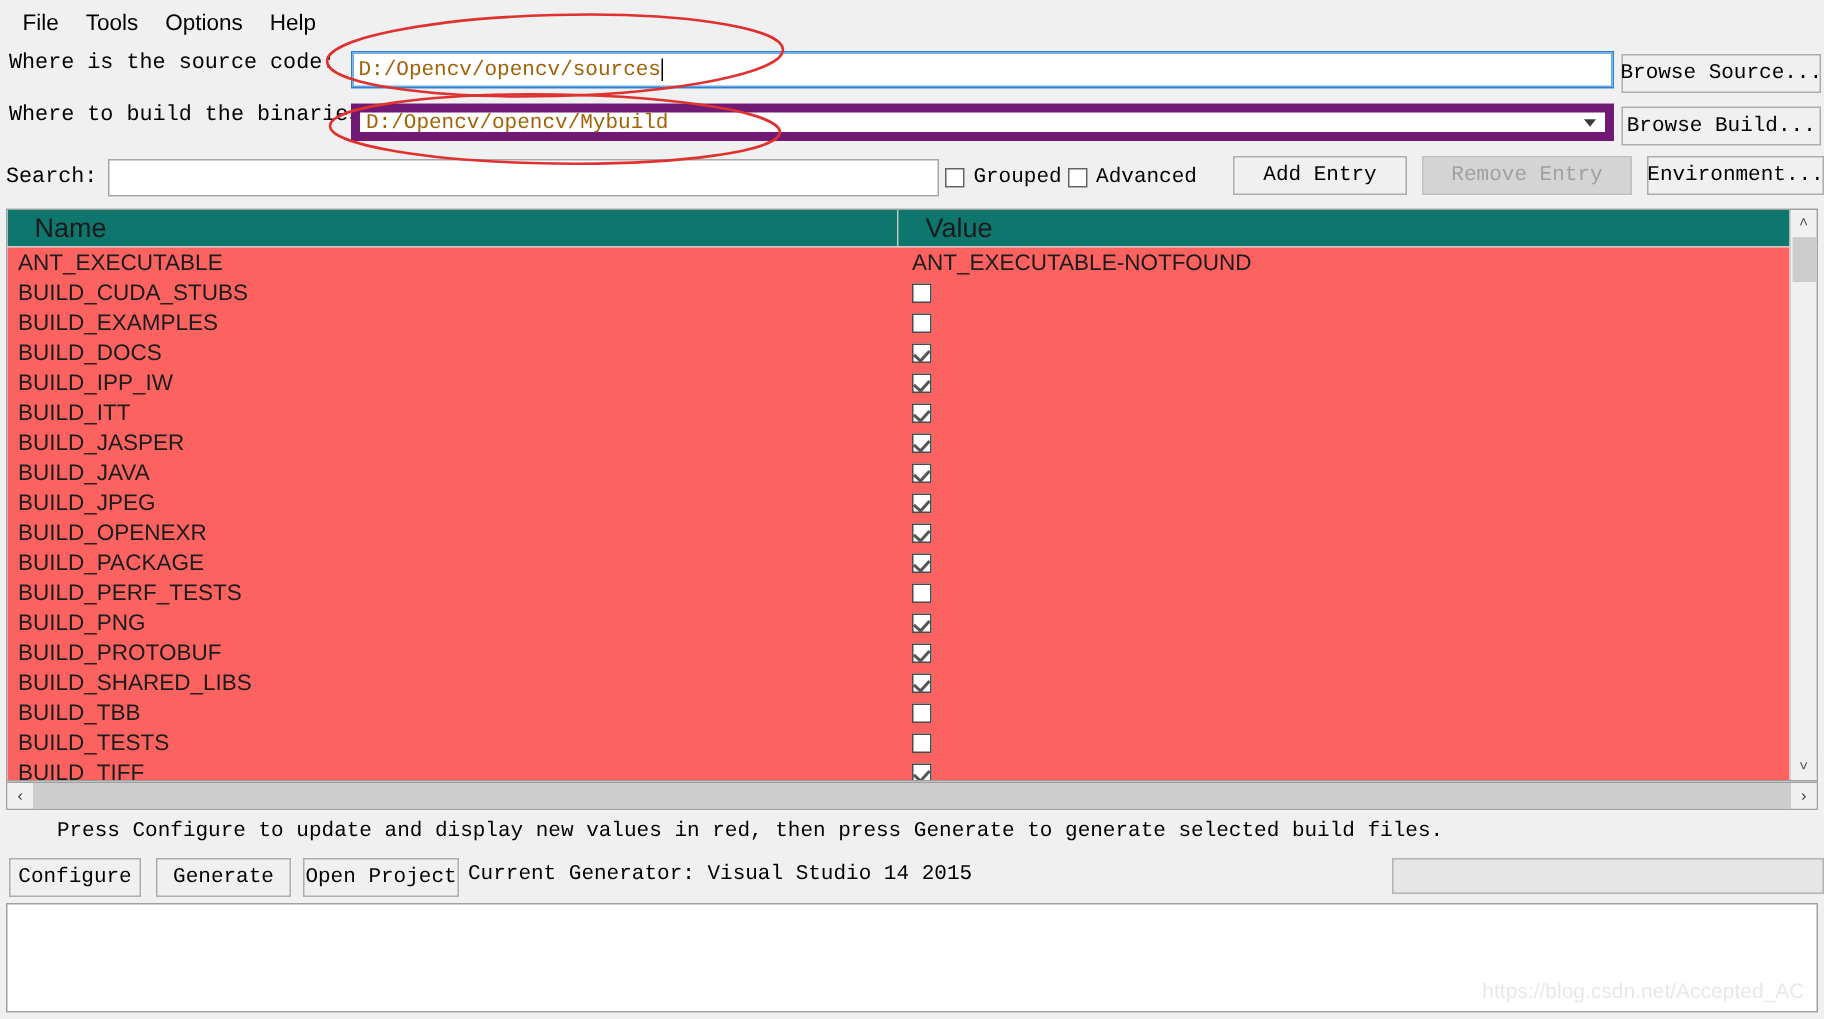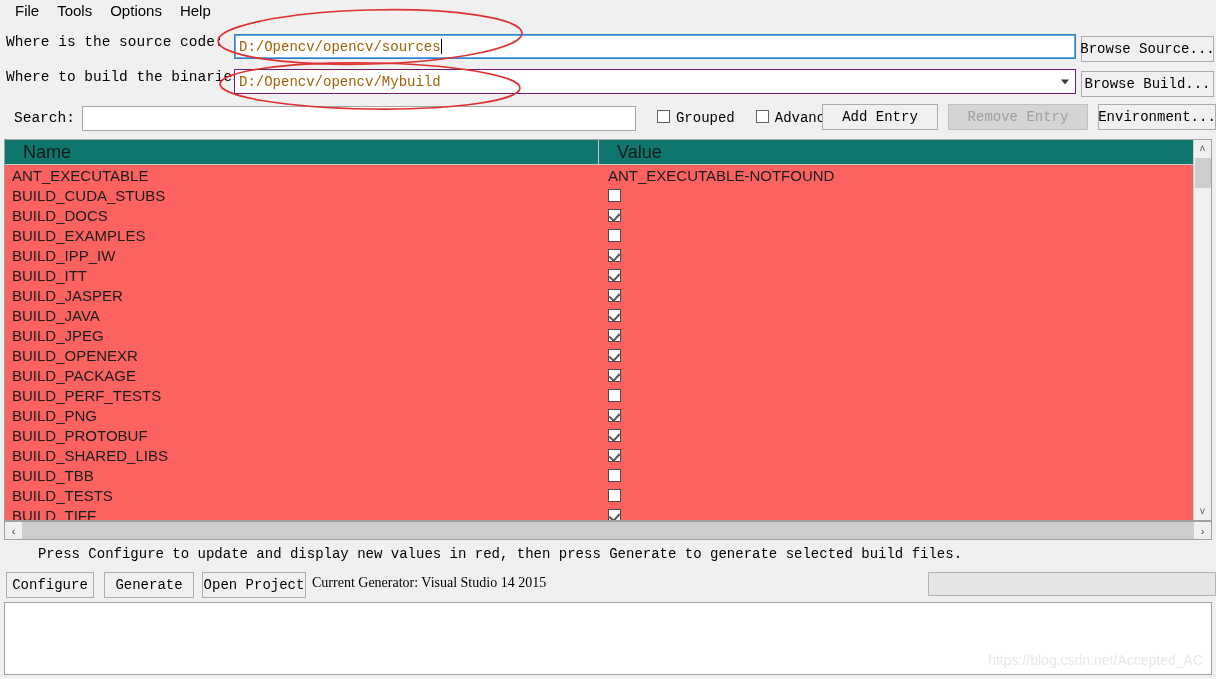--- a/index.html
+++ b/index.html
@@ -21,21 +21,21 @@
     background: #f0f0f0;
   }
 
   
   .menubar {
     position: absolute;
     left: 0; top: 0;
     width: 1216px; height: 26px;
     background: #f0f0f0;
     display: flex;
-    align-items: flex-start;
+    align-items: flex-end;
     padding-left: 6px;
     box-sizing: border-box;
   }
   .menu-item {
     font-family: "Liberation Sans", sans-serif;
     font-size: 15px;
     color: #000;
     padding: 2px 9px;
     cursor: default;
   }
@@ -69,21 +69,21 @@
     display: flex;
     align-items: center;
     position: relative;
   }
   .path-input.focused {
     border: 1px solid #2f7fd1;
     outline: 1px solid #6ba9e0;
     outline-offset: -2px;
   }
   .path-input.combo {
-    border: 1px solid #701a75;
+    border: 6px solid #701a75;
     background: #ffffff;
   }
   .caret {
     display: inline-block;
     width: 1px;
     height: 15px;
     background: #000;
     margin-left: 0px;
   }
   .combo-arrow {
@@ -127,38 +127,38 @@
     position: absolute;
     left: 0; top: 104px;
     width: 1216px; height: 28px;
     display: flex;
     align-items: center;
   }
   .search-label {
     font-family: "Liberation Mono", monospace;
     font-size: 14.5px;
     color: #000;
-    padding-left: 14px;
+    padding-left: 4px;
     margin-right: 7px;
   }
   .search-input {
     width: 554px;
     height: 25px;
     box-sizing: border-box;
     background: #ffffff;
     border: 1px solid #a6a6a6;
     font-family: "Liberation Mono", monospace;
     font-size: 14px;
     padding: 2px 4px;
     color: #000;
   }
   .cbwrap {
     display: flex;
-    align-items: flex-start;
-    margin-left: 21px;
+    align-items: center;
+    margin-left: 4px;
     font-family: "Liberation Mono", monospace;
     font-size: 14px;
     color: #000;
     cursor: default;
   }
   .cbwrap .box {
     width: 13px; height: 13px;
     border: 1px solid #636363;
     background: #fff;
     margin-right: 6px;
@@ -306,21 +306,21 @@
     color: #000;
   }
 
   
   .btn-configure    { position: absolute; left: 6px;  top: 572px; width: 88px; }
   .btn-generate     { position: absolute; left: 104px; top: 572px; width: 90px; }
   .btn-open-project { position: absolute; left: 202px; top: 572px; width: 104px; }
   .generator-text {
     position: absolute;
     left: 312px; top: 575px;
-    font-family: Liberation Serif, serif;
+    font-family: Liberation Mono, monospace;
     font-size: 14px;
     color: #000;
     white-space: nowrap;
   }
   .progress {
     position: absolute;
     left: 928px; top: 572px;
     width: 288px; height: 24px;
     background: #e6e6e6;
     border: 1px solid #b4b4b4;
@@ -411,29 +411,29 @@
             <span>ANT_EXECUTABLE-NOTFOUND</span>
           </div>
         </div>
         <div class="trow">
           <div class="td-name">BUILD_CUDA_STUBS</div>
           <div class="td-value">
             <span class="cellbox"></span>
           </div>
         </div>
         <div class="trow">
+          <div class="td-name">BUILD_EXAMPLES</div>
+          <div class="td-value">
+            <span class="cellbox"></span>
+          </div>
+        </div>
+        <div class="trow">
           <div class="td-name">BUILD_DOCS</div>
           <div class="td-value">
             <span class="cellbox checked"></span>
-          </div>
-        </div>
-        <div class="trow">
-          <div class="td-name">BUILD_EXAMPLES</div>
-          <div class="td-value">
-            <span class="cellbox"></span>
           </div>
         </div>
         <div class="trow">
           <div class="td-name">BUILD_IPP_IW</div>
           <div class="td-value">
             <span class="cellbox checked"></span>
           </div>
         </div>
         <div class="trow">
           <div class="td-name">BUILD_ITT</div>

